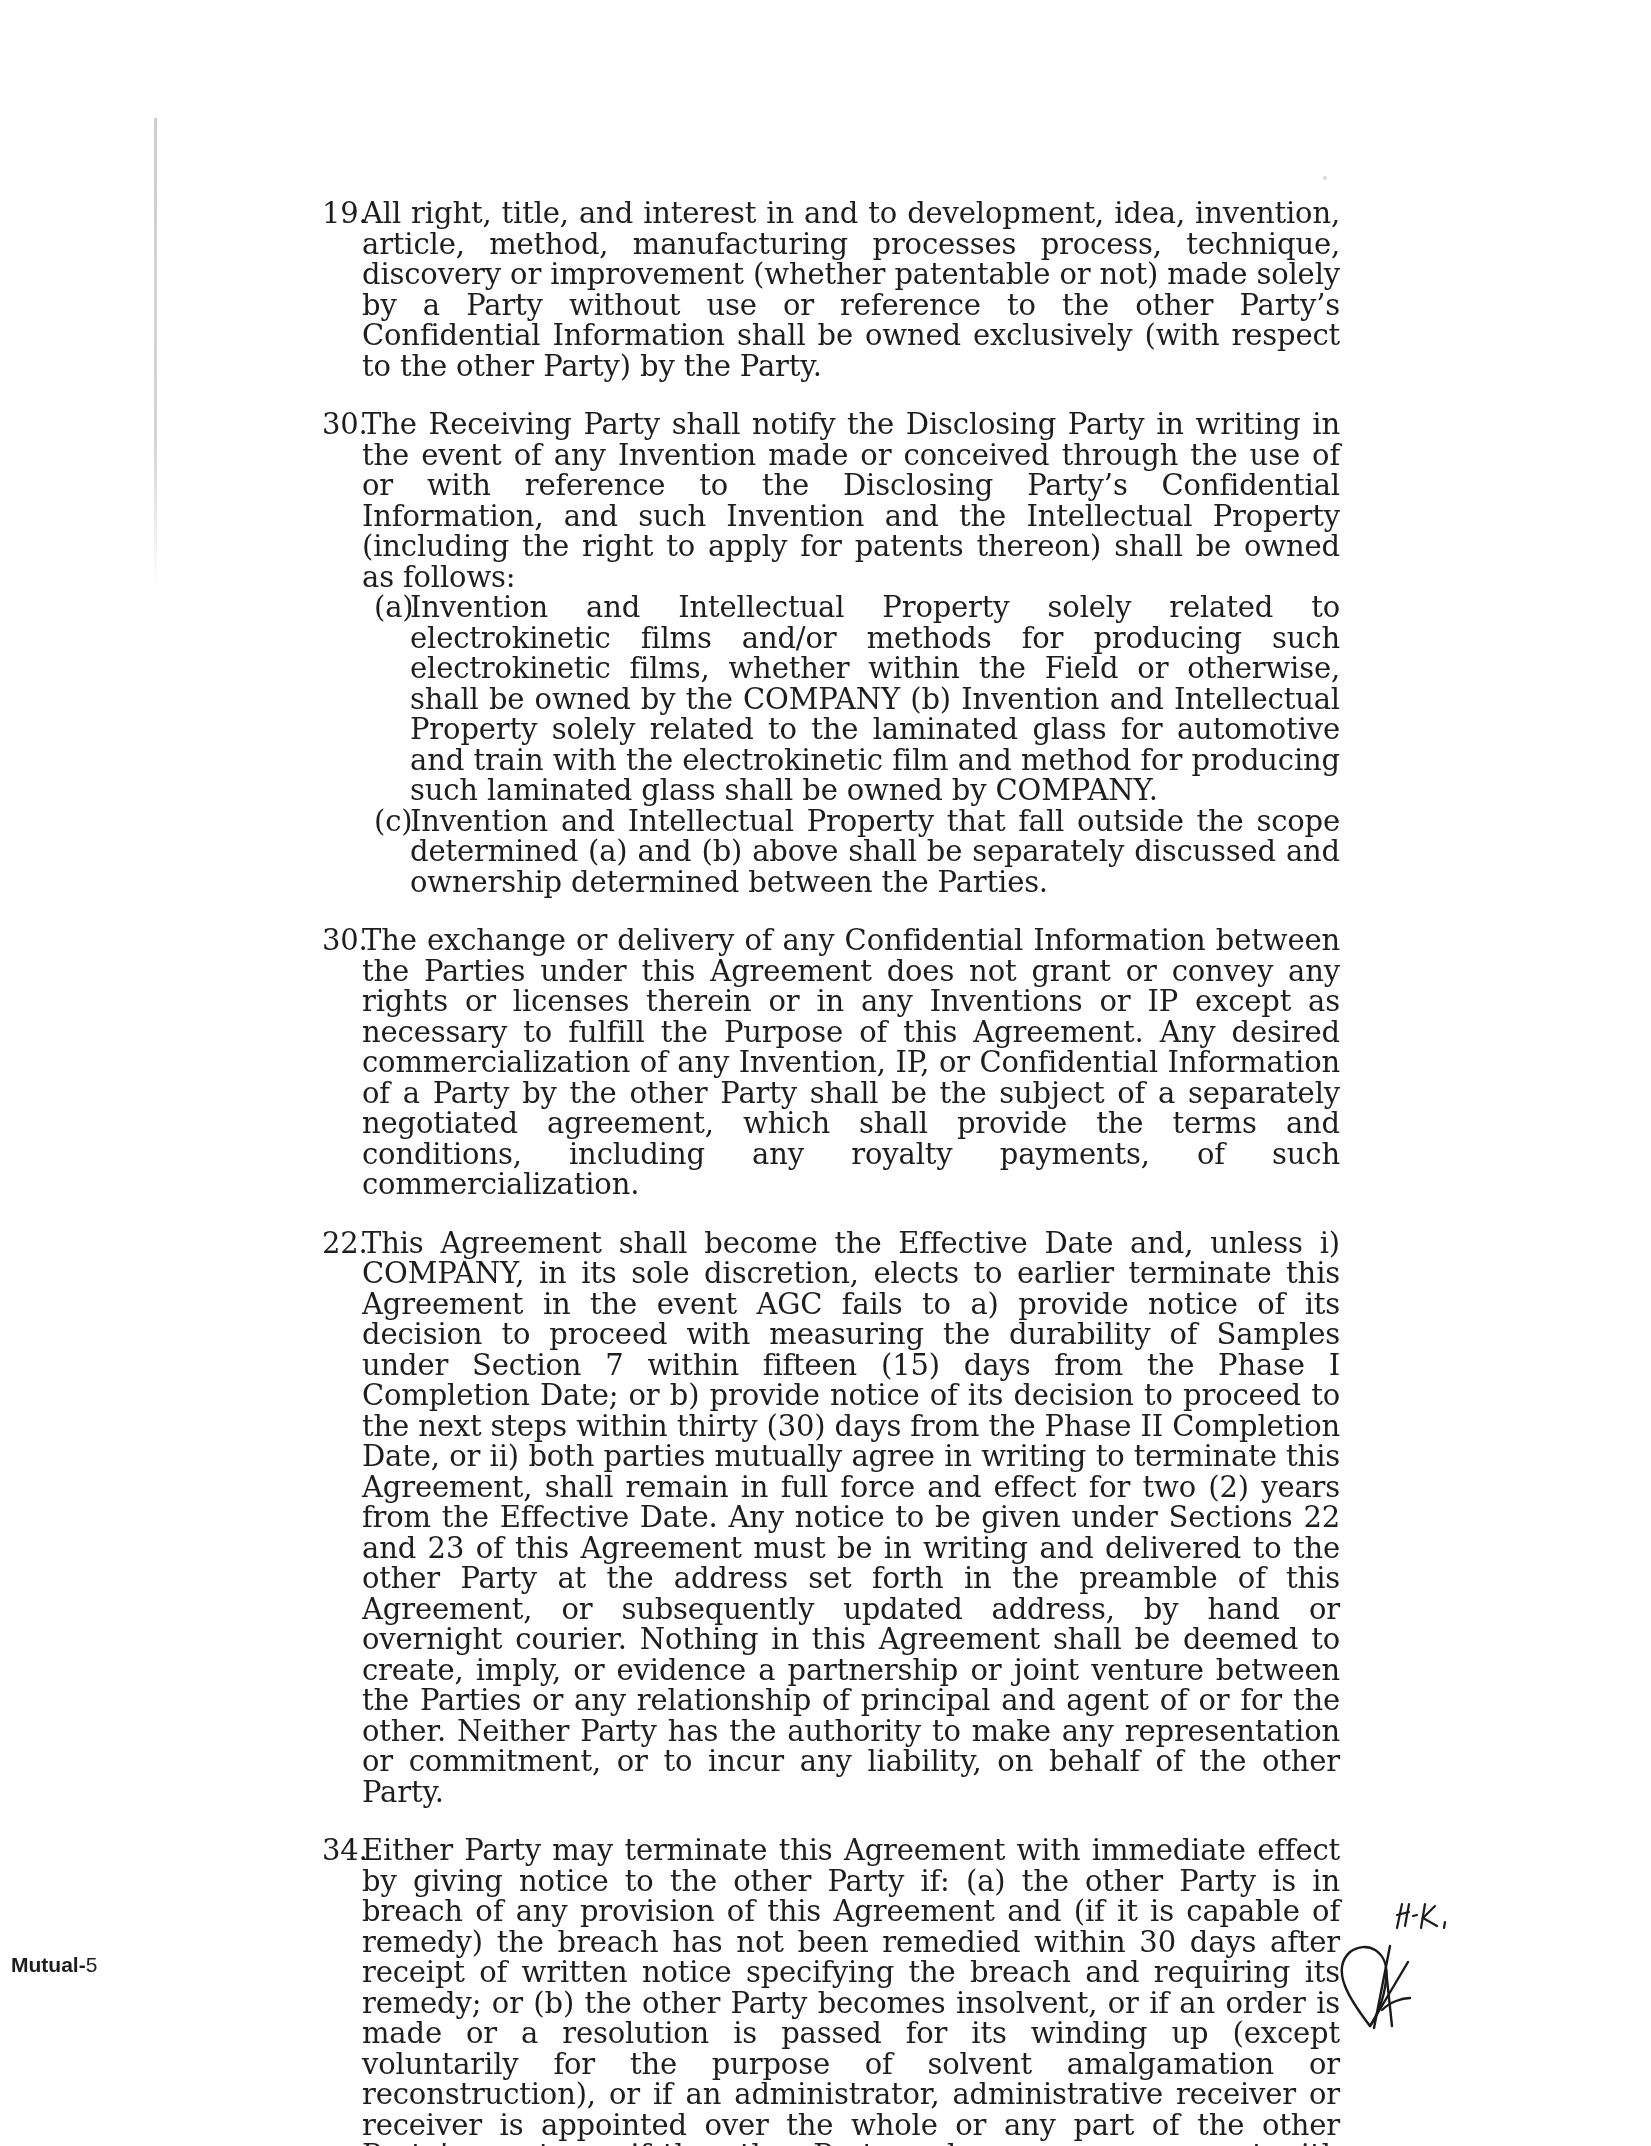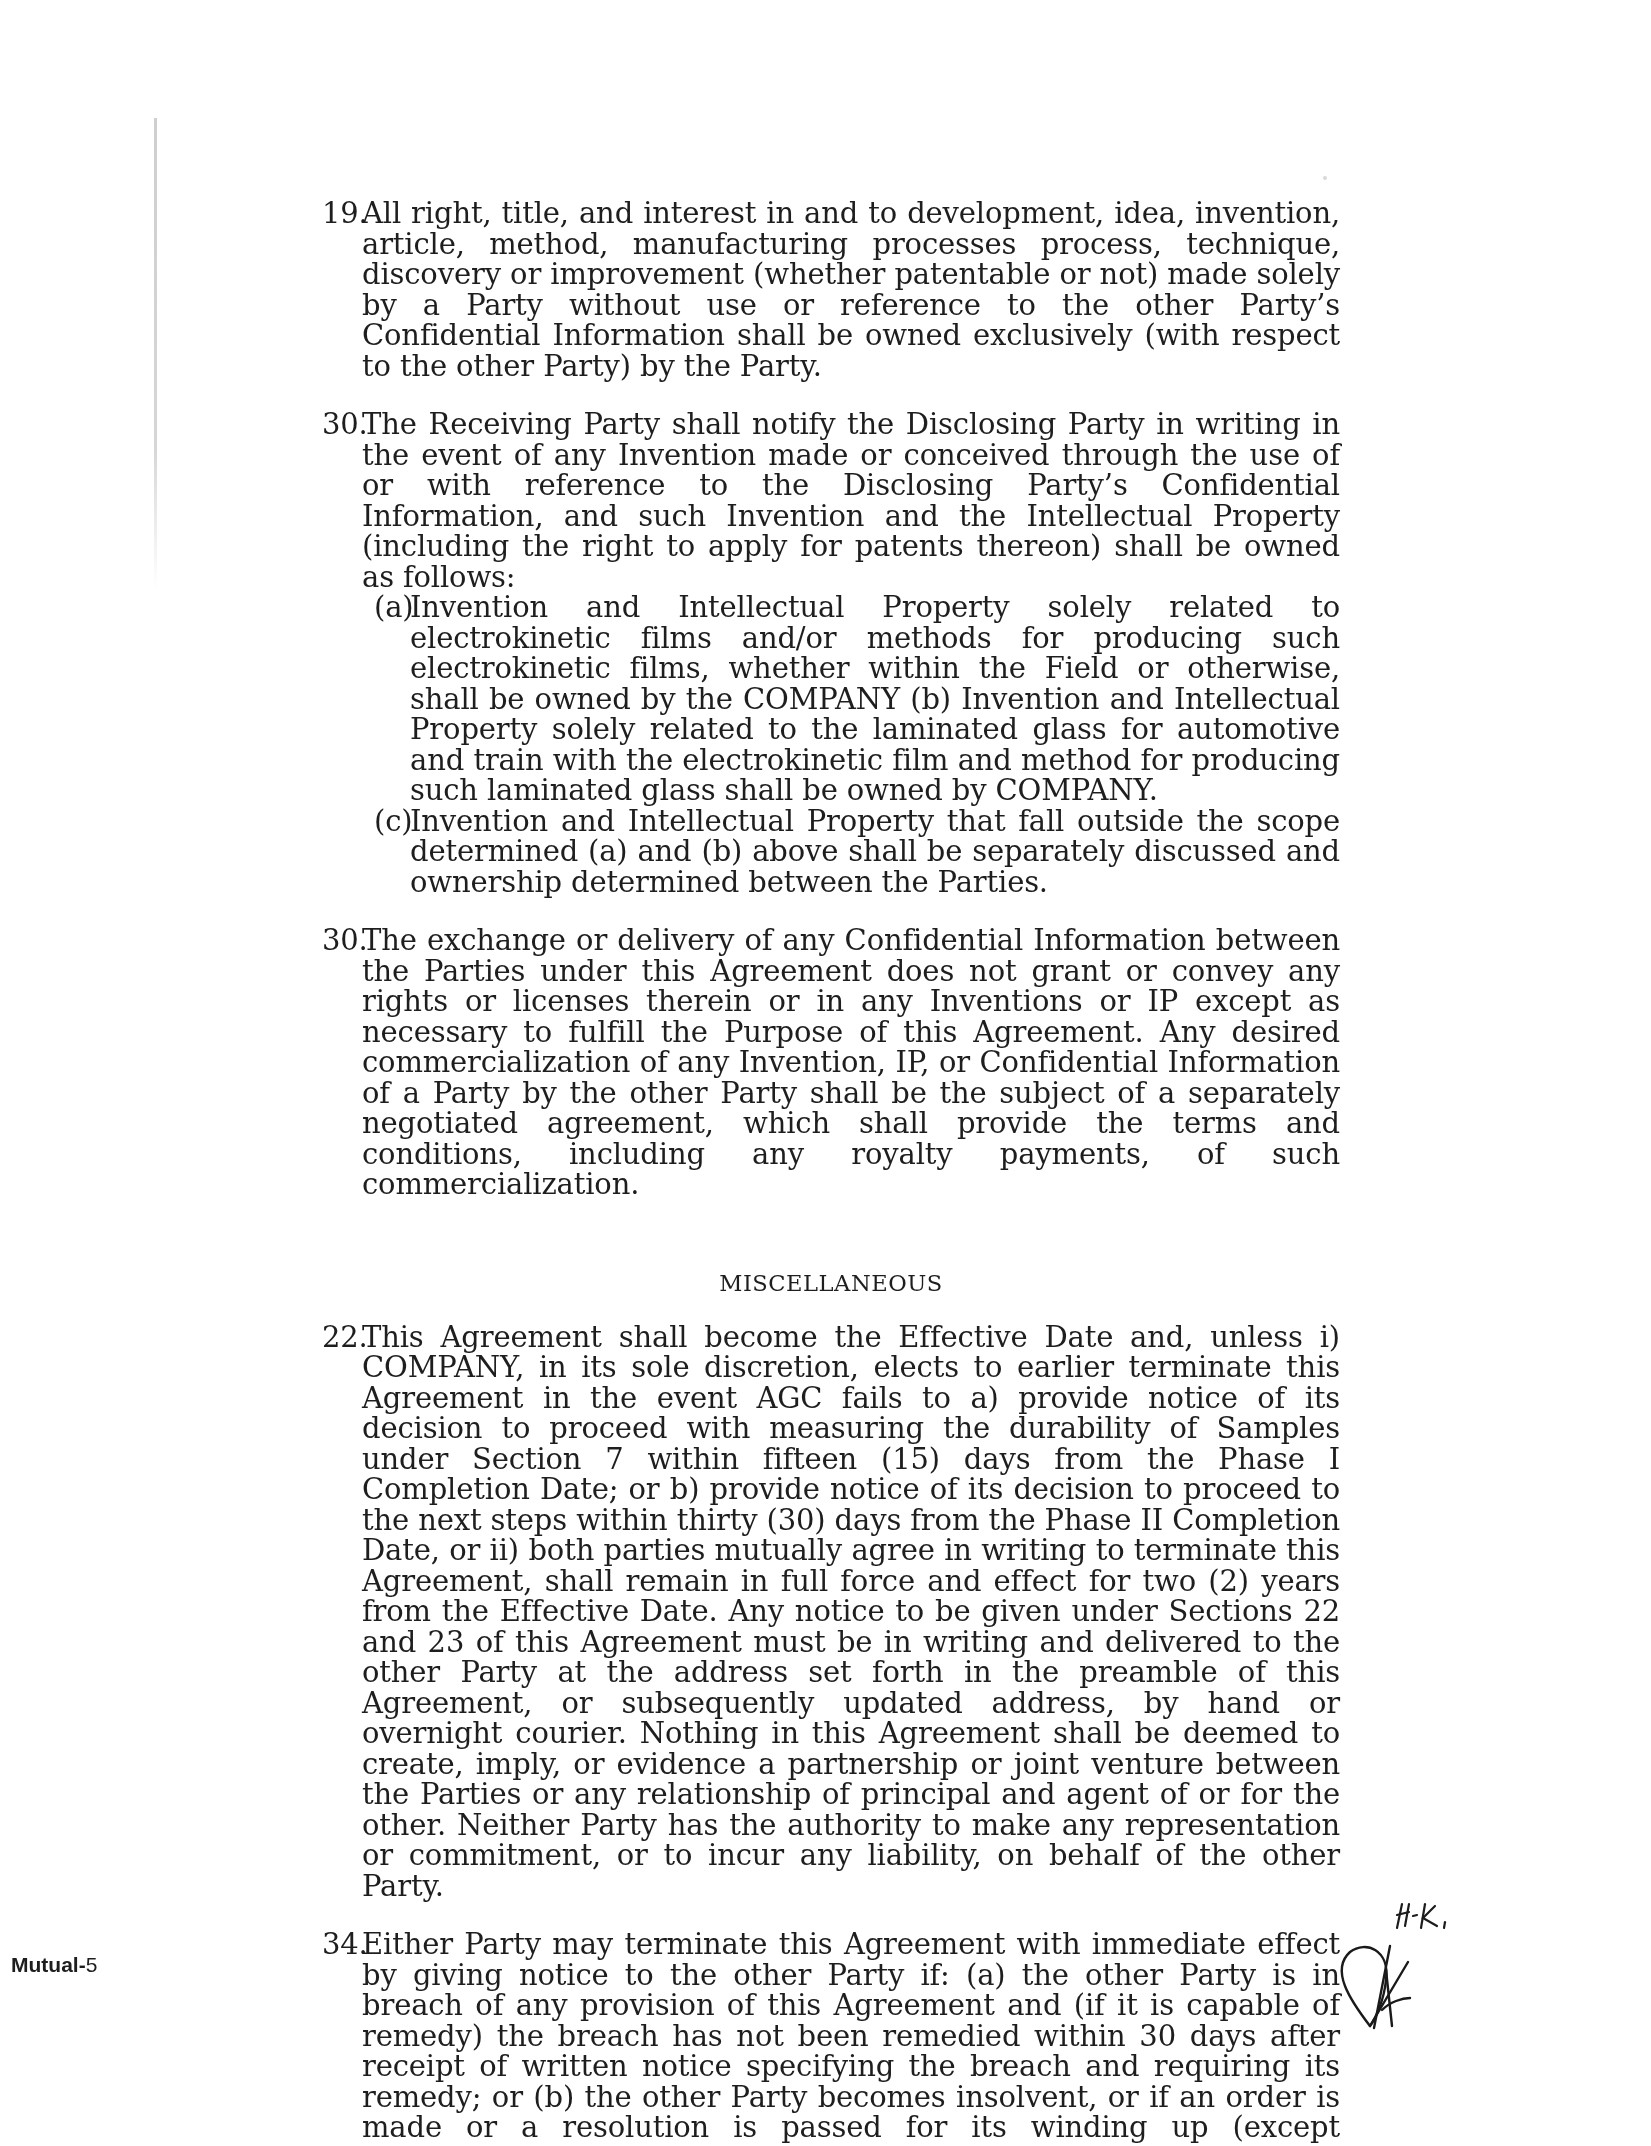--- a/index.html
+++ b/index.html
@@ -45,21 +45,20 @@
       <span class="lbl">(c)</span>
       <span>Invention and Intellectual Property that fall outside the scope determined (a) and (b) above shall be separately discussed and ownership determined between the Parties.</span>
     </div>
   </div>
 
   <div class="item">
     <span class="num">30.</span>
     <span>The exchange or delivery of any Confidential Information between the Parties under this Agreement does not grant or convey any rights or licenses therein or in any Inventions or IP except as necessary to fulfill the Purpose of this Agreement. Any desired commercialization of any Invention, IP, or Confidential Information of a Party by the other Party shall be the subject of a separately negotiated agreement, which shall provide the terms and conditions, including any royalty payments, of such commercialization.</span>
   </div>
 
-  <div class="section-title">MISCELLANEOUS</div>
 
   <div class="item">
     <span class="num">22.</span>
     <span>This Agreement shall become the Effective Date and, unless i) COMPANY, in its sole discretion, elects to earlier terminate this Agreement in the event AGC fails to a) provide notice of its decision to proceed with measuring the durability of Samples under Section 7 within fifteen (15) days from the Phase I Completion Date; or b) provide notice of its decision to proceed to the next steps within thirty (30) days from the Phase II Completion Date, or ii) both parties mutually agree in writing to terminate this Agreement, shall remain in full force and effect for two (2) years from the Effective Date.   Any notice to be given under Sections 22 and 23 of this Agreement must be in writing and delivered to the other Party at the address set forth in the preamble of this Agreement, or subsequently updated address, by hand or overnight courier. Nothing in this Agreement shall be deemed to create, imply, or evidence a partnership or joint venture between the Parties or any relationship of principal and agent of or for the other. Neither Party has the authority to make any representation or commitment, or to incur any liability, on behalf of the other Party.</span>
   </div>
 
   <div class="item">
     <span class="num">34.</span>
     <span>Either Party may terminate this Agreement with immediate effect by giving notice to the other Party if: (a) the other Party is in breach of any provision of this Agreement and (if it is capable of remedy) the breach has not been remedied within 30 days after receipt of written notice specifying the breach and requiring its remedy; or (b) the other Party becomes insolvent, or if an order is made or a resolution is passed for its winding up (except voluntarily for the purpose of solvent amalgamation or reconstruction), or if an administrator, administrative receiver or receiver is appointed over the whole or any part of the other Party’s assets, or if the other Party makes any arrangement with its creditors.</span>
   </div>

